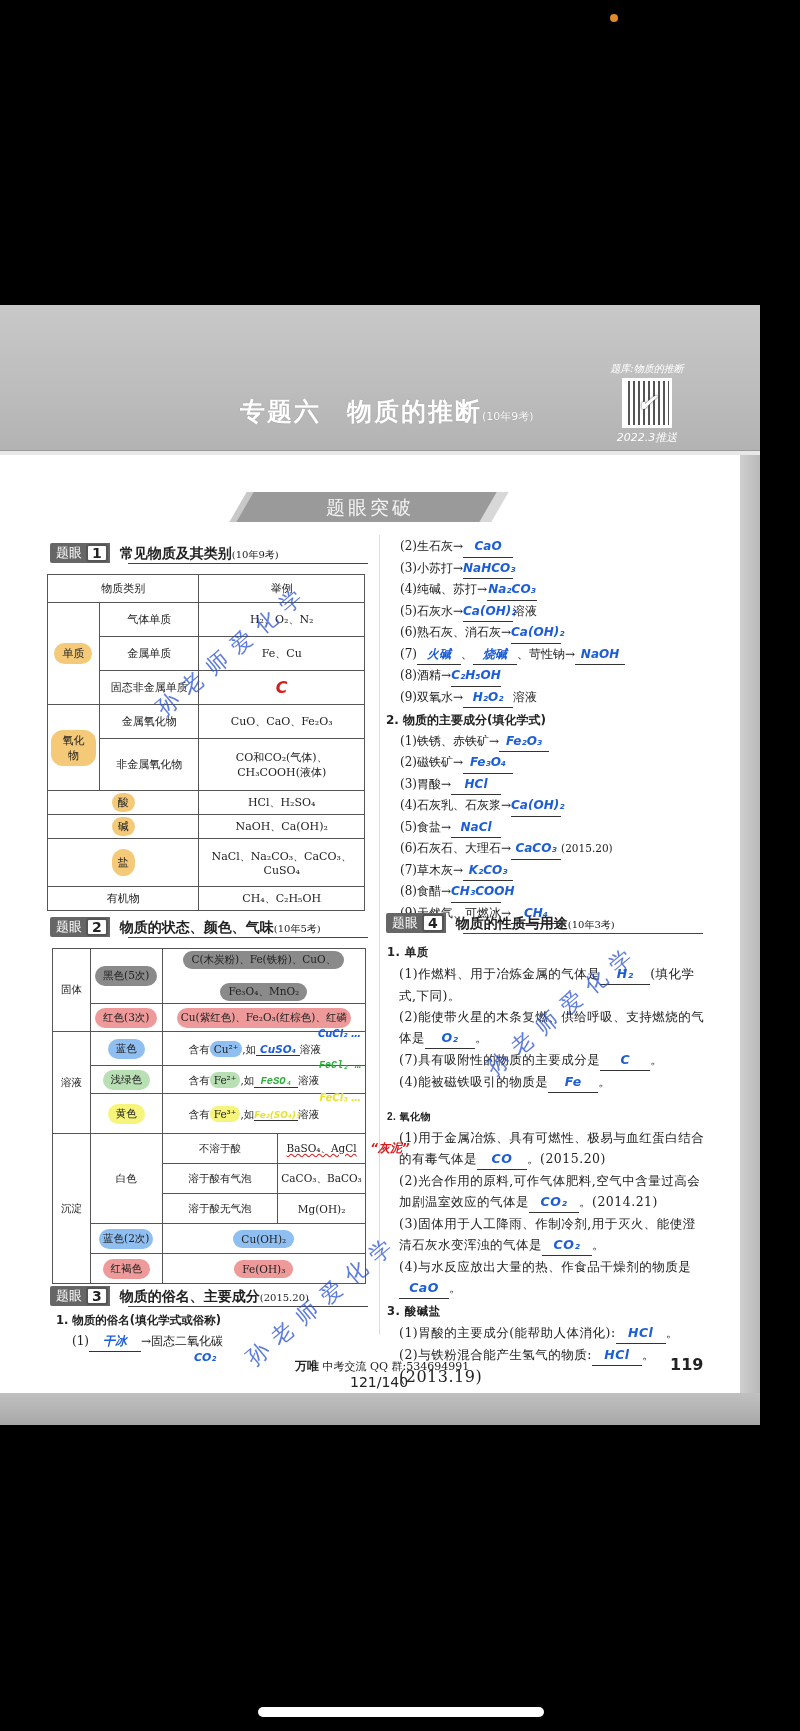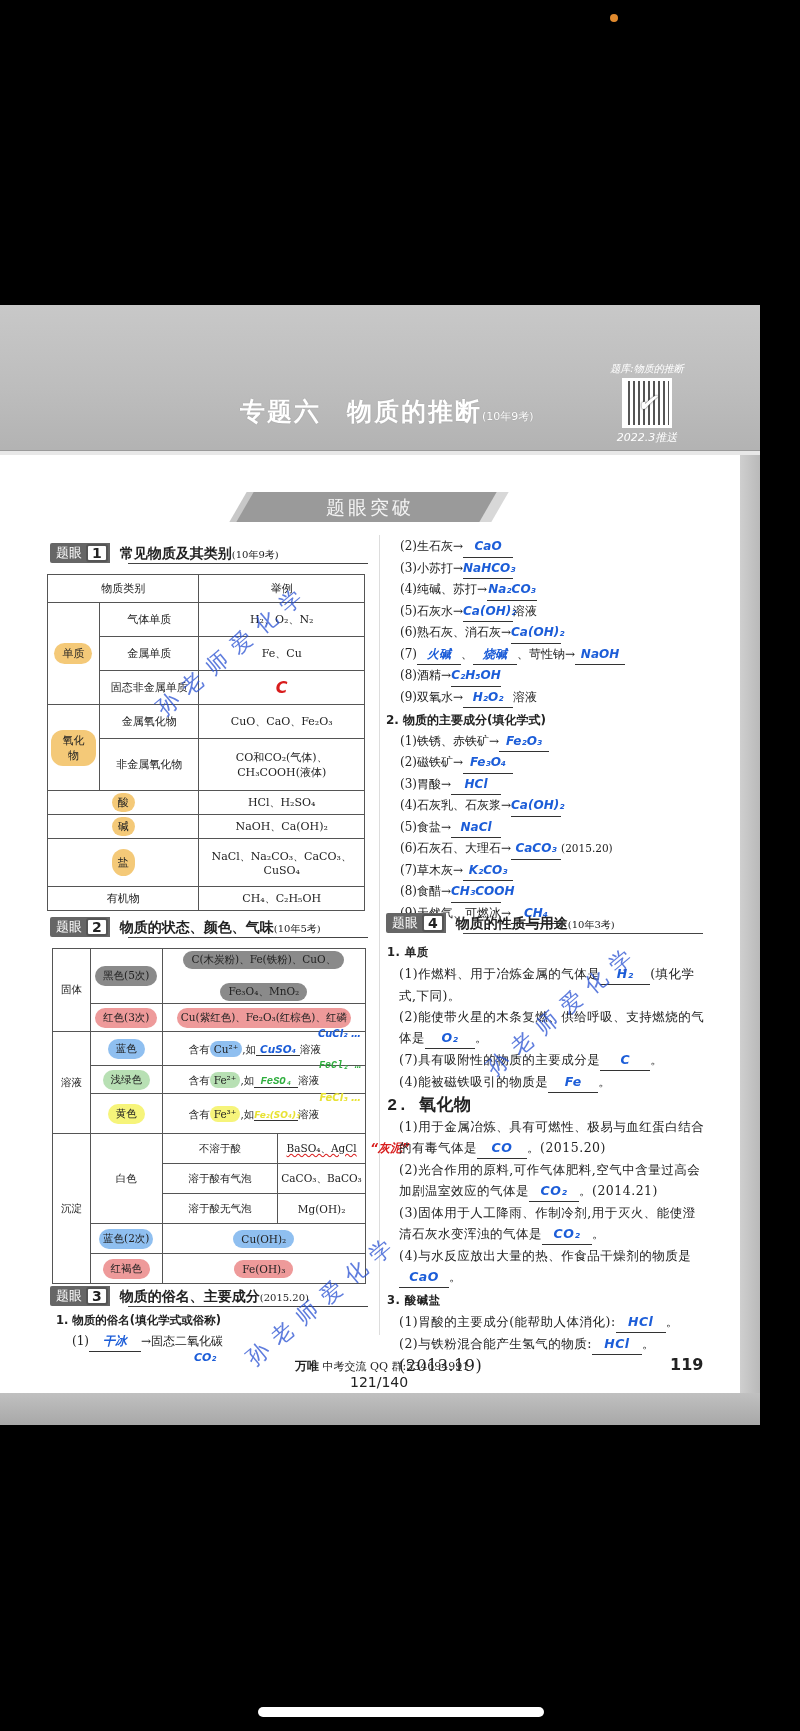--- a/index.html
+++ b/index.html
@@ -263,21 +263,21 @@
   <span class="section-title"><span>物质的性质与用途</span><small>(10年3考)</small></span>
 </div>
 <div class="section-rule" style="left:463px; top:933px; width:240px;"></div>
 
 <div class="para" style="left:387px; top:942px; width:320px;">
   <div style="font-family:'DejaVu Sans',sans-serif; font-weight:bold; font-size:11.5px">1. 单质</div>
   <div style="padding-left:12px"><span>(1)作燃料、用于冶炼金属的气体是</span><span class="blank hand" style="width:50px">H₂</span><span>(填化学式,下同)。</span></div>
   <div style="padding-left:12px"><span>(2)能使带火星的木条复燃、供给呼吸、支持燃烧的气体是</span><span class="blank hand" style="width:50px">O₂</span><span>。</span></div>
   <div style="padding-left:12px"><span>(7)具有吸附性的物质的主要成分是</span><span class="blank hand" style="width:50px">C</span><span>。</span></div>
   <div style="padding-left:12px"><span>(4)能被磁铁吸引的物质是</span><span class="blank hand" style="width:50px">Fe</span><span>。</span></div>
-  <div style="font-family:Liberation Mono, monospace; font-weight:bold; font-size:17px; margin-top:2px">2. 氧化物</div>
+  <div style="font-family:Liberation Sans, sans-serif; font-weight:bold; font-size:10px; margin-top:13px">2. 氧化物</div>
   <div style="padding-left:12px"><span>(1)用于金属冶炼、具有可燃性、极易与血红蛋白结合的有毒气体是</span><span class="blank hand" style="width:50px">CO</span><span>。(2015.20)</span></div>
   <div style="padding-left:12px"><span>(2)光合作用的原料,可作气体肥料,空气中含量过高会加剧温室效应的气体是</span><span class="blank hand" style="width:50px">CO₂</span><span>。(2014.21)</span></div>
   <div style="padding-left:12px"><span>(3)固体用于人工降雨、作制冷剂,用于灭火、能使澄清石灰水变浑浊的气体是</span><span class="blank hand" style="width:50px">CO₂</span><span>。</span></div>
   <div style="padding-left:12px"><span>(4)与水反应放出大量的热、作食品干燥剂的物质是</span><span class="blank hand" style="width:50px">CaO</span><span>。</span></div>
   <div style="font-family:'DejaVu Sans',sans-serif; font-weight:bold; font-size:11.5px; margin-top:2px">3. 酸碱盐</div>
   <div style="padding-left:12px"><span>(1)胃酸的主要成分(能帮助人体消化):</span><span class="blank hand" style="width:50px">HCl</span><span>。</span></div>
   <div style="padding-left:12px"><span>(2)与铁粉混合能产生氢气的物质:</span><span class="blank hand" style="width:50px">HCl</span><span>。</span></div>
   <div style="padding-left:12px; font-size:16px">(2013.19)</div>
 </div>
 

